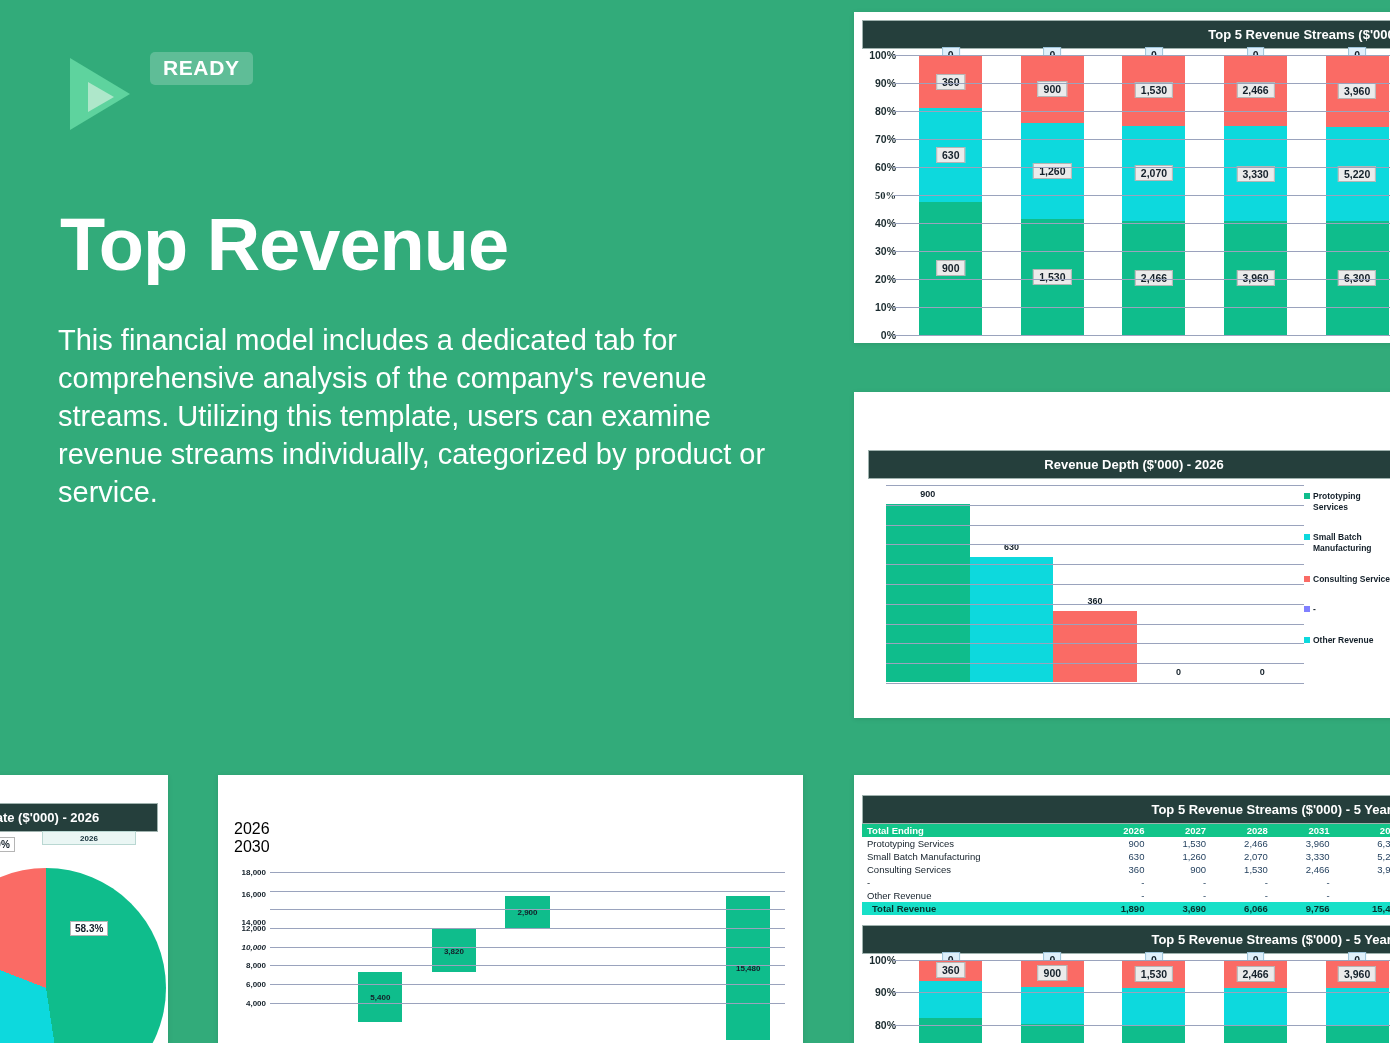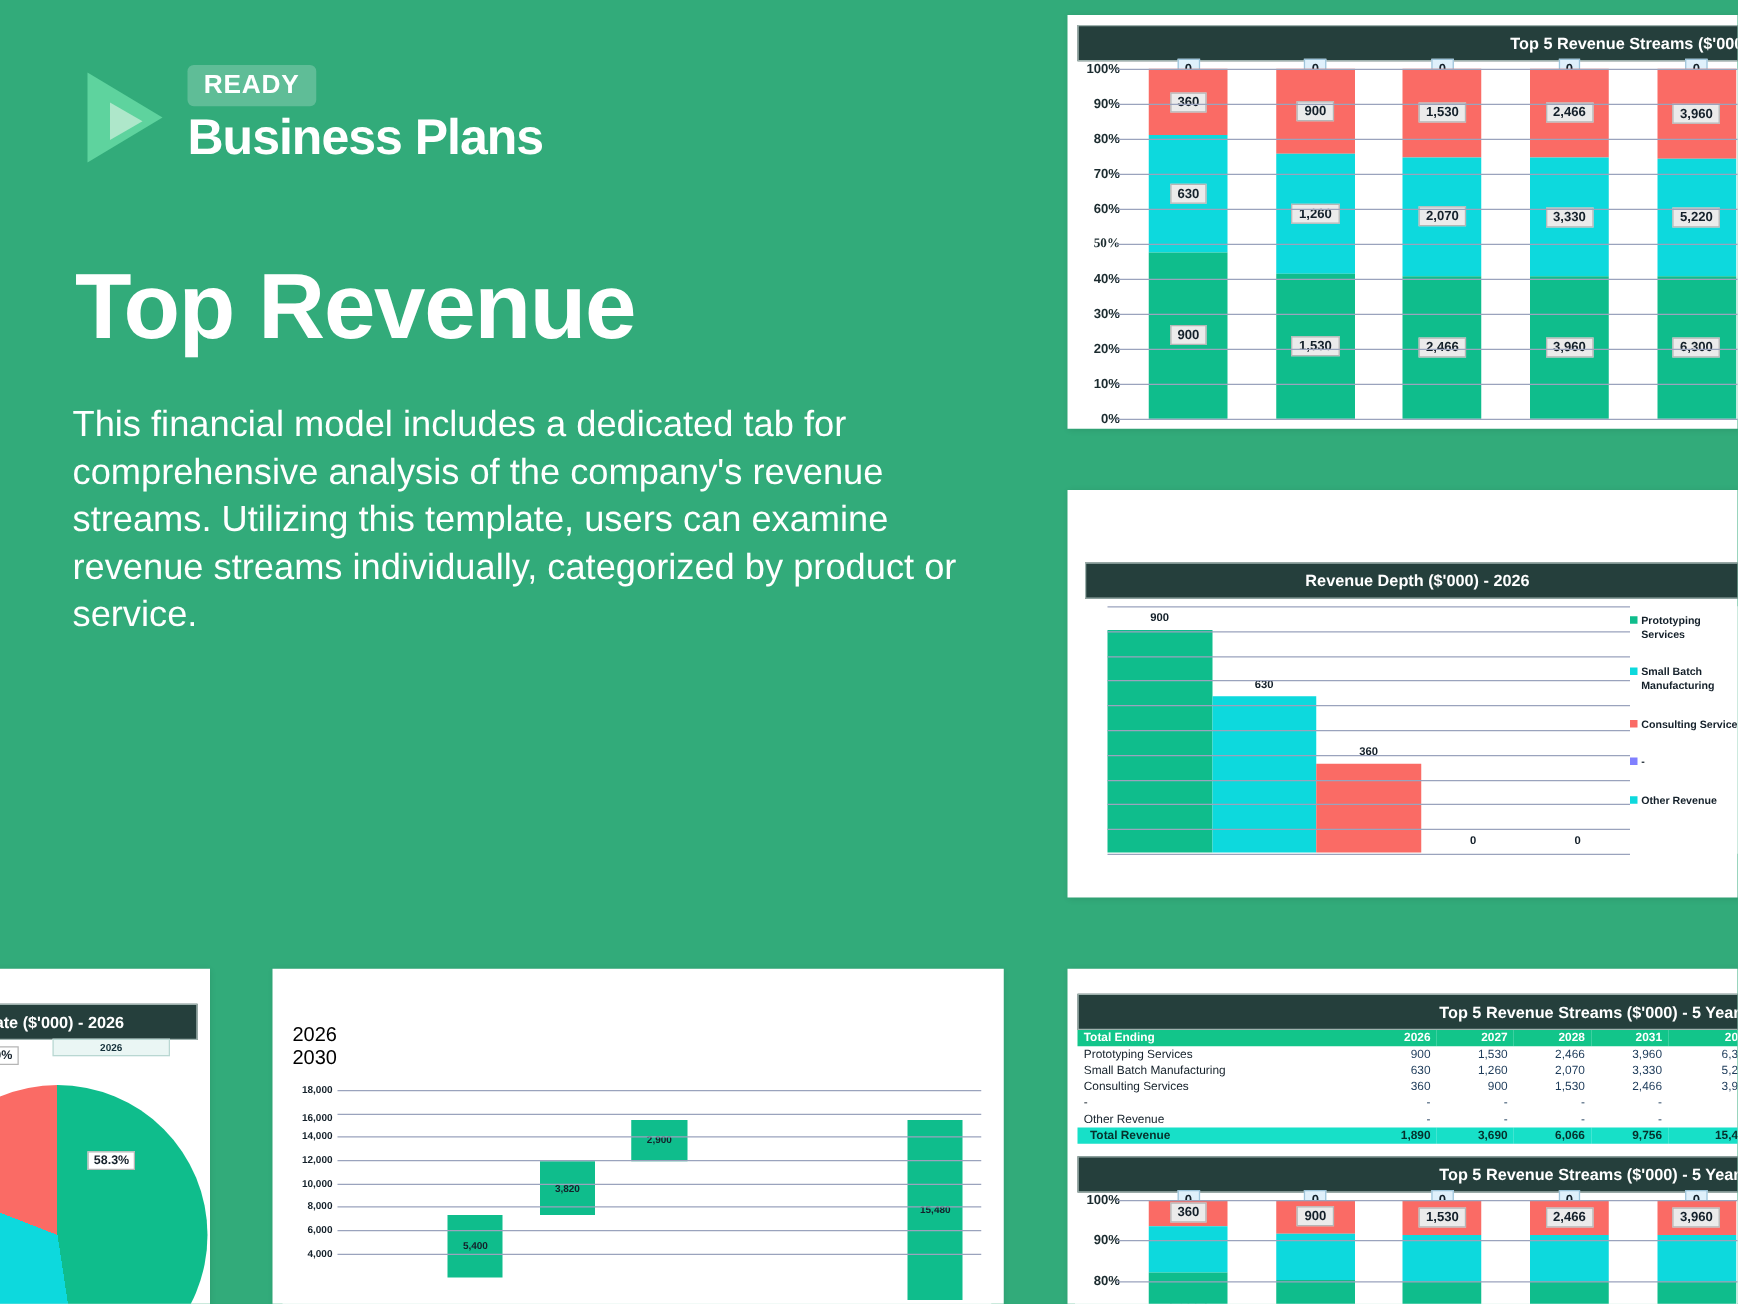--- a/index.html
+++ b/index.html
@@ -143,21 +143,20 @@
 </head>
 <body>
 
 <div class="brand">
   <div class="logo-mark">
     <div class="tri-outer"></div>
       <div class="tri-inner"></div>
   </div>
   <div class="brand-text">
     <div class="ready-badge">READY</div>
-    <div class="brand-name">Business Plans</div>
   </div>
 </div>
 
 <div class="headline">Top Revenue</div>
 <div class="blurb">This financial model includes a dedicated tab for comprehensive analysis of the company's revenue streams. Utilizing this template, users can examine revenue streams individually, categorized by product or service.</div>
 
 <div class="card" id="card-top-right">
   <div style="padding:8px 8px 0 8px;">
     <div class="chart-title title-right">Top 5 Revenue Streams ($'000)</div>
   </div>
@@ -370,23 +369,23 @@
 
 <div class="card" id="card-bot-center">
   <div style="padding:45px 16px 0 16px; position:relative;">
     <div class="yearbox" style="left:369px;top:66px;width:92px;">2026</div>
     <div class="yearbox" style="left:461px;top:66px;width:108px;">2030</div>
   </div>
   <div class="wf" id="wf-chart" style="height:190px; margin:16px 10px 0 8px;">
     <div class="yaxis">
         <div class="ylab" style="top: 0px;">18,000</div>
         <div class="ylab" style="top: 22px;">16,000</div>
-        <div class="ylab" style="top: 37px;">14,000</div>
+        <div class="ylab" style="top: 50px;">14,000</div>
         <div class="ylab" style="top: 56px;">12,000</div>
-        <div class="ylab" style="top: 74.6667px;">10,000</div>
+        <div class="ylab" style="top: 74.6667px; font-style: italic;">10,000</div>
         <div class="ylab" style="top: 93.3333px;">8,000</div>
         <div class="ylab" style="top: 112px;">6,000</div>
         <div class="ylab" style="top: 130.667px;">4,000</div>
       </div>
     <div class="plot">
       <div class="cols">
           <div class="colslot"></div>
           <div class="colslot">
             <div class="bar" style="height: 50.4px; bottom: 17.64px;">
               <div class="v">5,400</div>

